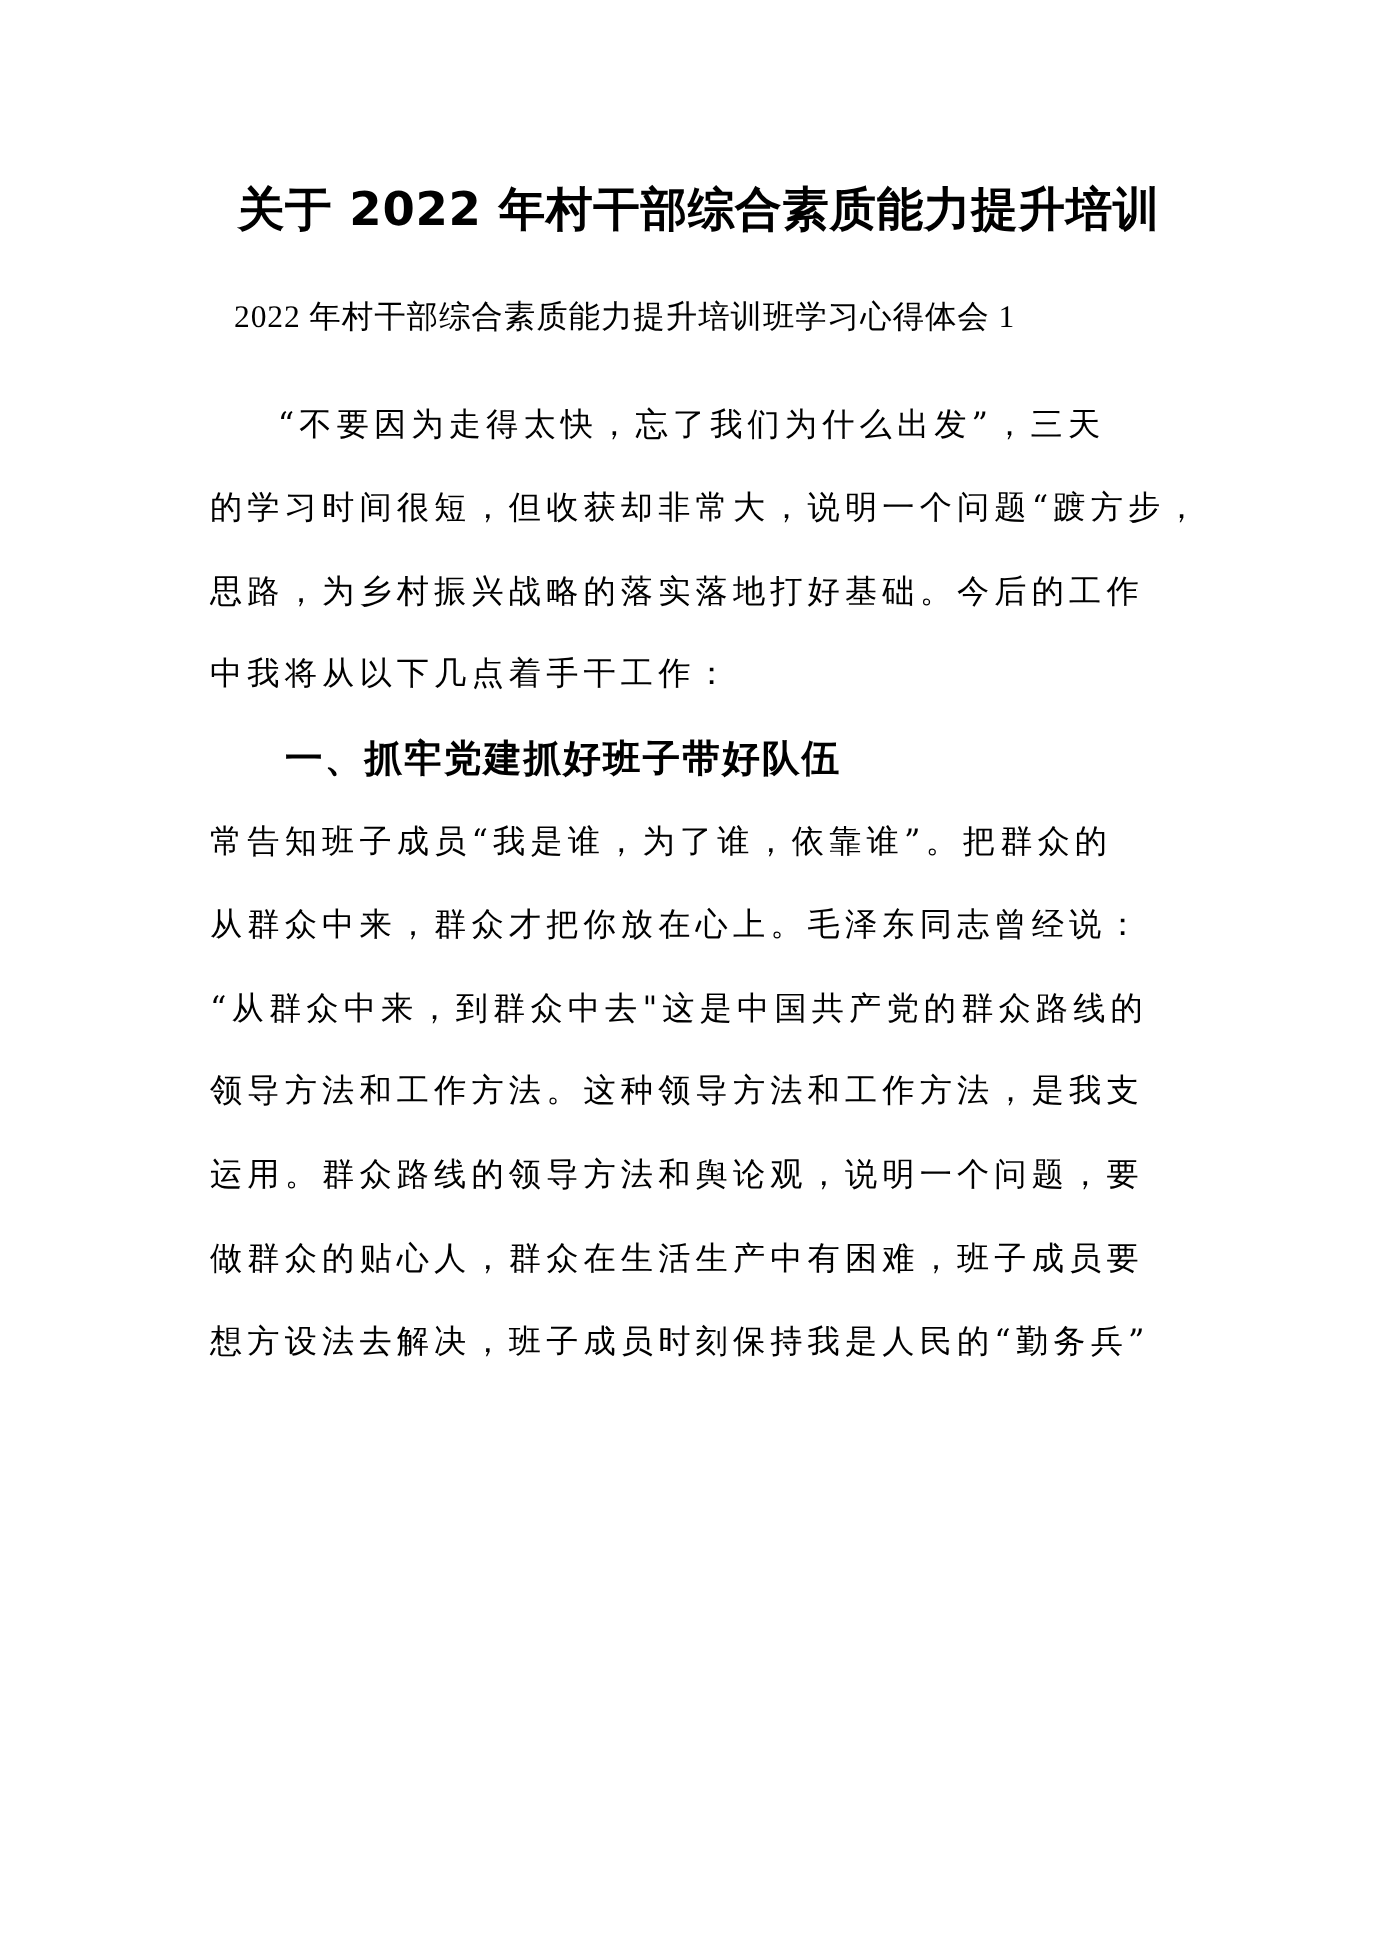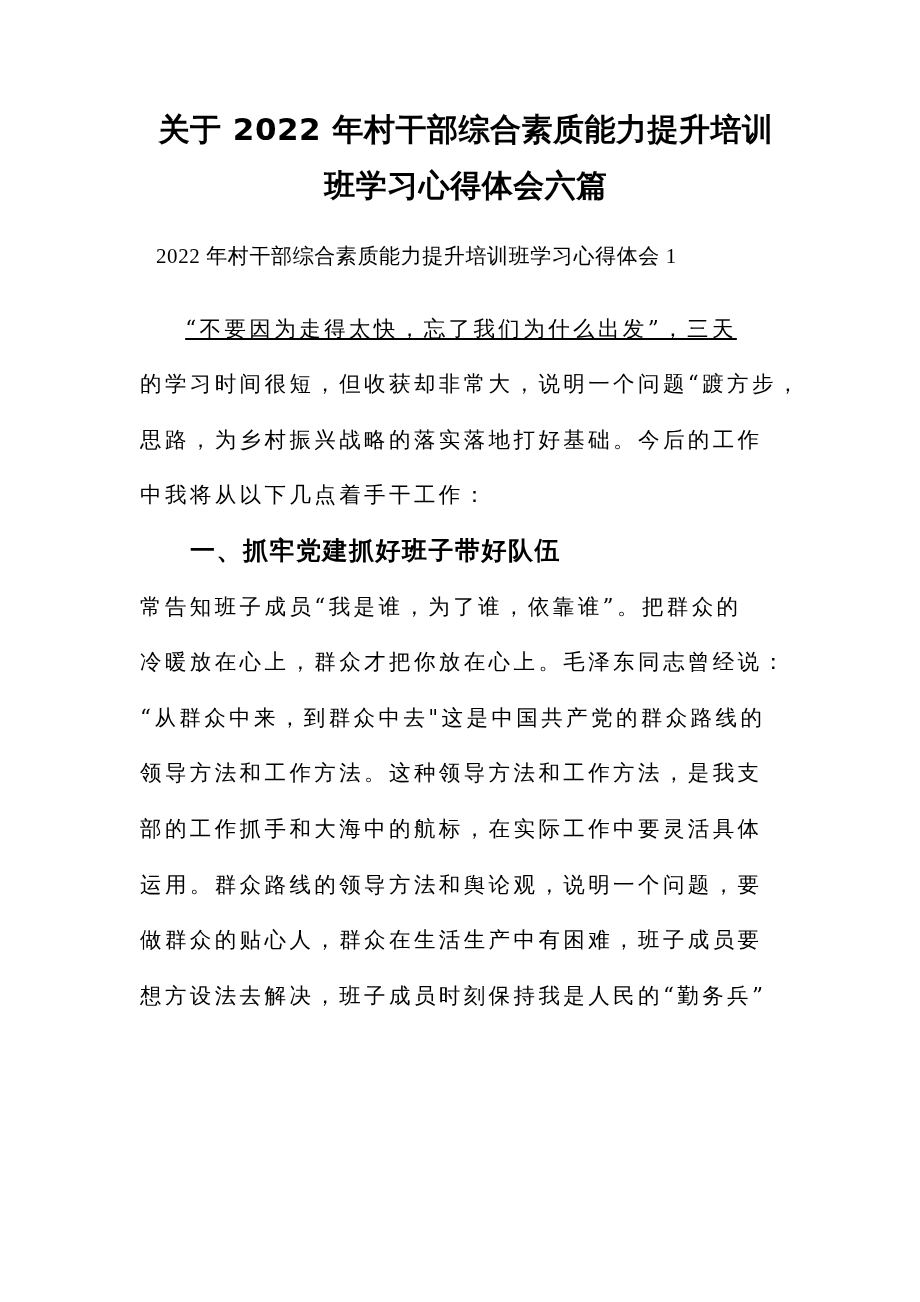--- a/index.html
+++ b/index.html
@@ -10,21 +10,21 @@
     body {
       width: 920px;
       height: 1302px;
       overflow: hidden;
       position: relative;
       color: #000000;
     }
     .page {
       position: absolute;
       left: 140px;
-      top: 101px;
+      top: 112px;
       width: 652px;
     }
     .doc-title {
       font-family: "DejaVu Sans", "Liberation Sans", sans-serif;
       font-weight: bold;
       font-size: 31px;
       line-height: 56px;
       text-align: center;
       margin: 0;
       letter-spacing: 0.5px;
@@ -39,55 +39,53 @@
       margin: 0;
     }
     .subtitle {
       font-family: Liberation Serif, serif;
       font-size: 21px;
       line-height: 55.6px;
       letter-spacing: 0.6px;
       margin: 16px;
       white-space: nowrap;
     }
-    .indent { text-indent: 2.1em; text-decoration: underline; }
+    .indent { text-indent: 2.1em; }
     .section-heading {
       font-family: "DejaVu Sans", "Liberation Sans", sans-serif;
       font-weight: bold;
       font-size: 25px;
       line-height: 55.6px;
       letter-spacing: 1.5px;
       margin: 0;
       padding-left: 50px;
     }
     .line { display: block; white-space: nowrap; }
   </style>
 </head>
 <body>
 
 <div class="page">
   <h1 class="doc-title">
     <span>关于 2022 年村干部综合素质能力提升培训</span>
-    <span>班学习心得体会六篇</span>
   </h1>
 
   <p class="subtitle">2022 年村干部综合素质能力提升培训班学习心得体会 1</p>
 
   <div class="body-text">
     <span class="line indent">“不要因为走得太快，忘了我们为什么出发”，三天</span>
     <span class="line">的学习时间很短，但收获却非常大，说明一个问题“踱方步，</span>
     <span class="line">思路，为乡村振兴战略的落实落地打好基础。今后的工作</span>
     <span class="line">中我将从以下几点着手干工作：</span>
   </div>
 
   <h2 class="section-heading">一、抓牢党建抓好班子带好队伍</h2>
 
   <div class="body-text">
     <span class="line">常告知班子成员“我是谁，为了谁，依靠谁”。把群众的</span>
-    <span class="line">冷暖放在心上，群众才把你放在心上。毛泽东同志曾经说：</span>
+    <span class="line">从群众中来，群众才把你放在心上。毛泽东同志曾经说：</span>
     <span class="line">“从群众中来，到群众中去"这是中国共产党的群众路线的</span>
     <span class="line">领导方法和工作方法。这种领导方法和工作方法，是我支</span>
-    <span class="line">部的工作抓手和大海中的航标，在实际工作中要灵活具体</span>
     <span class="line">运用。群众路线的领导方法和舆论观，说明一个问题，要</span>
     <span class="line">做群众的贴心人，群众在生活生产中有困难，班子成员要</span>
     <span class="line">想方设法去解决，班子成员时刻保持我是人民的“勤务兵”</span>
   </div>
 </div>
 
 </body></html>

